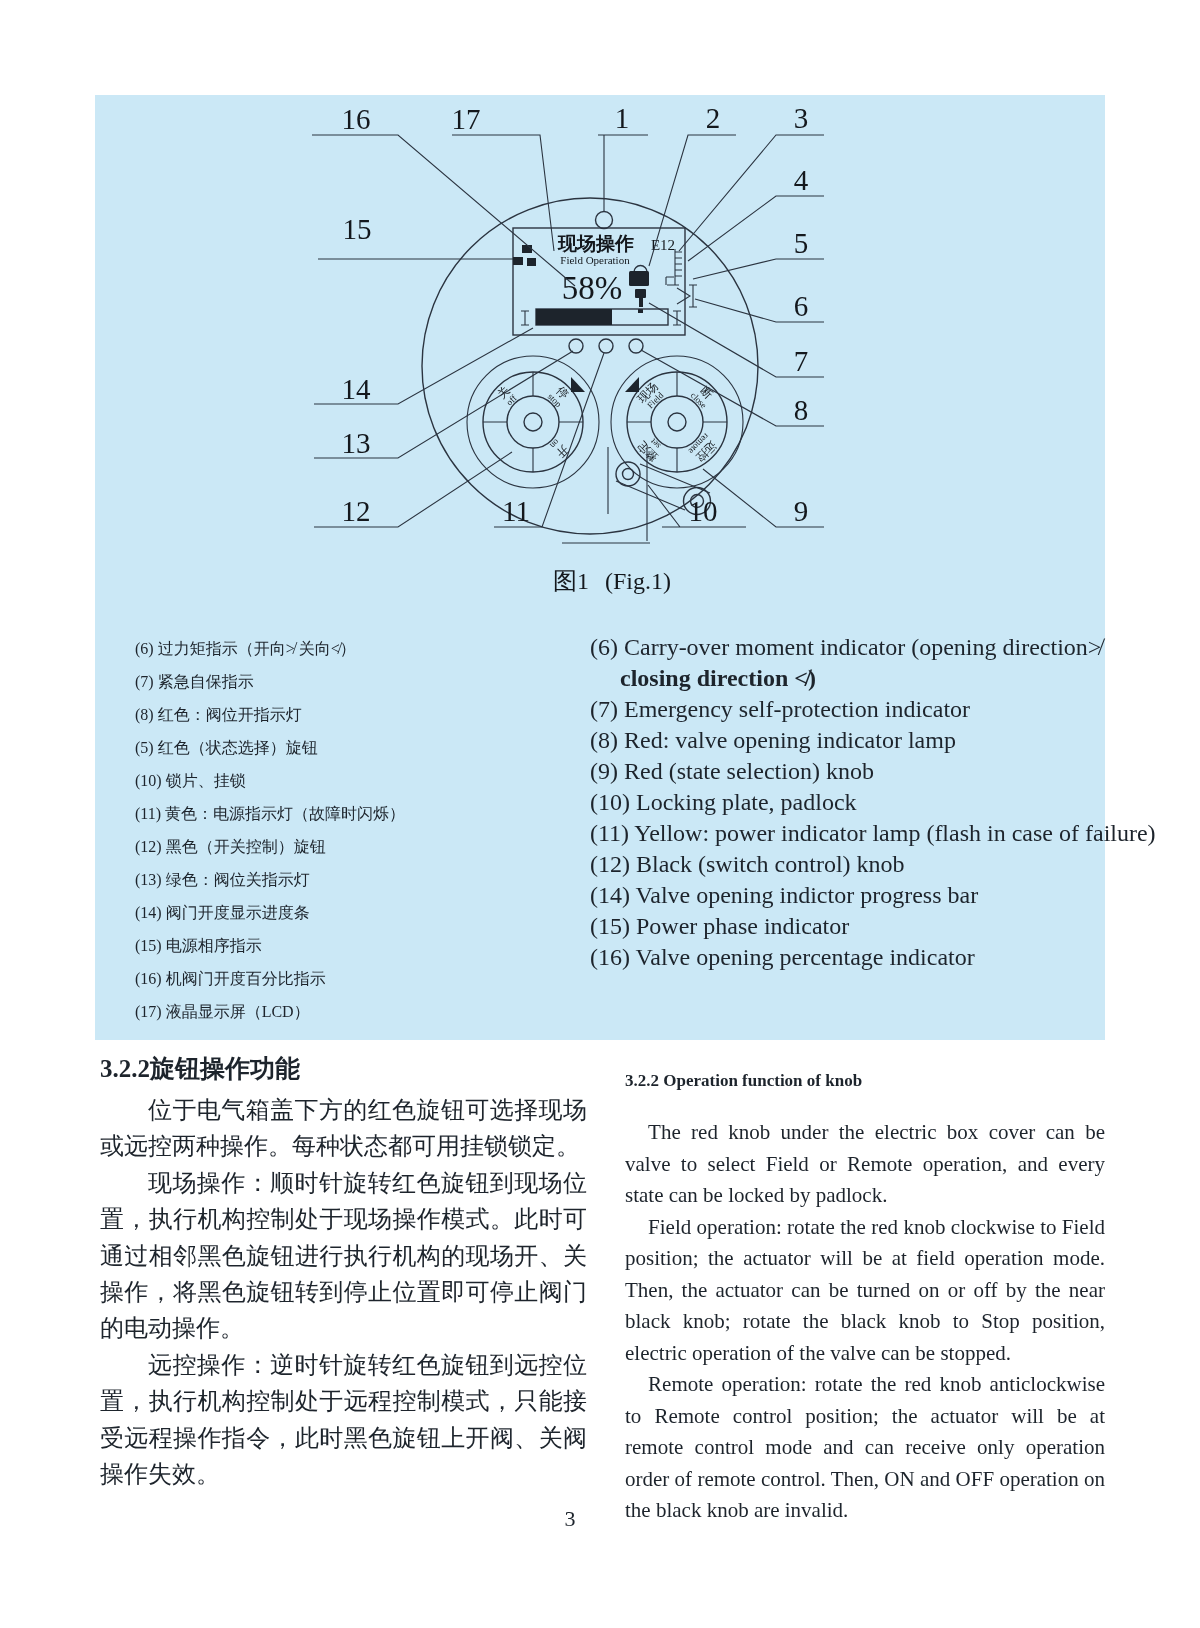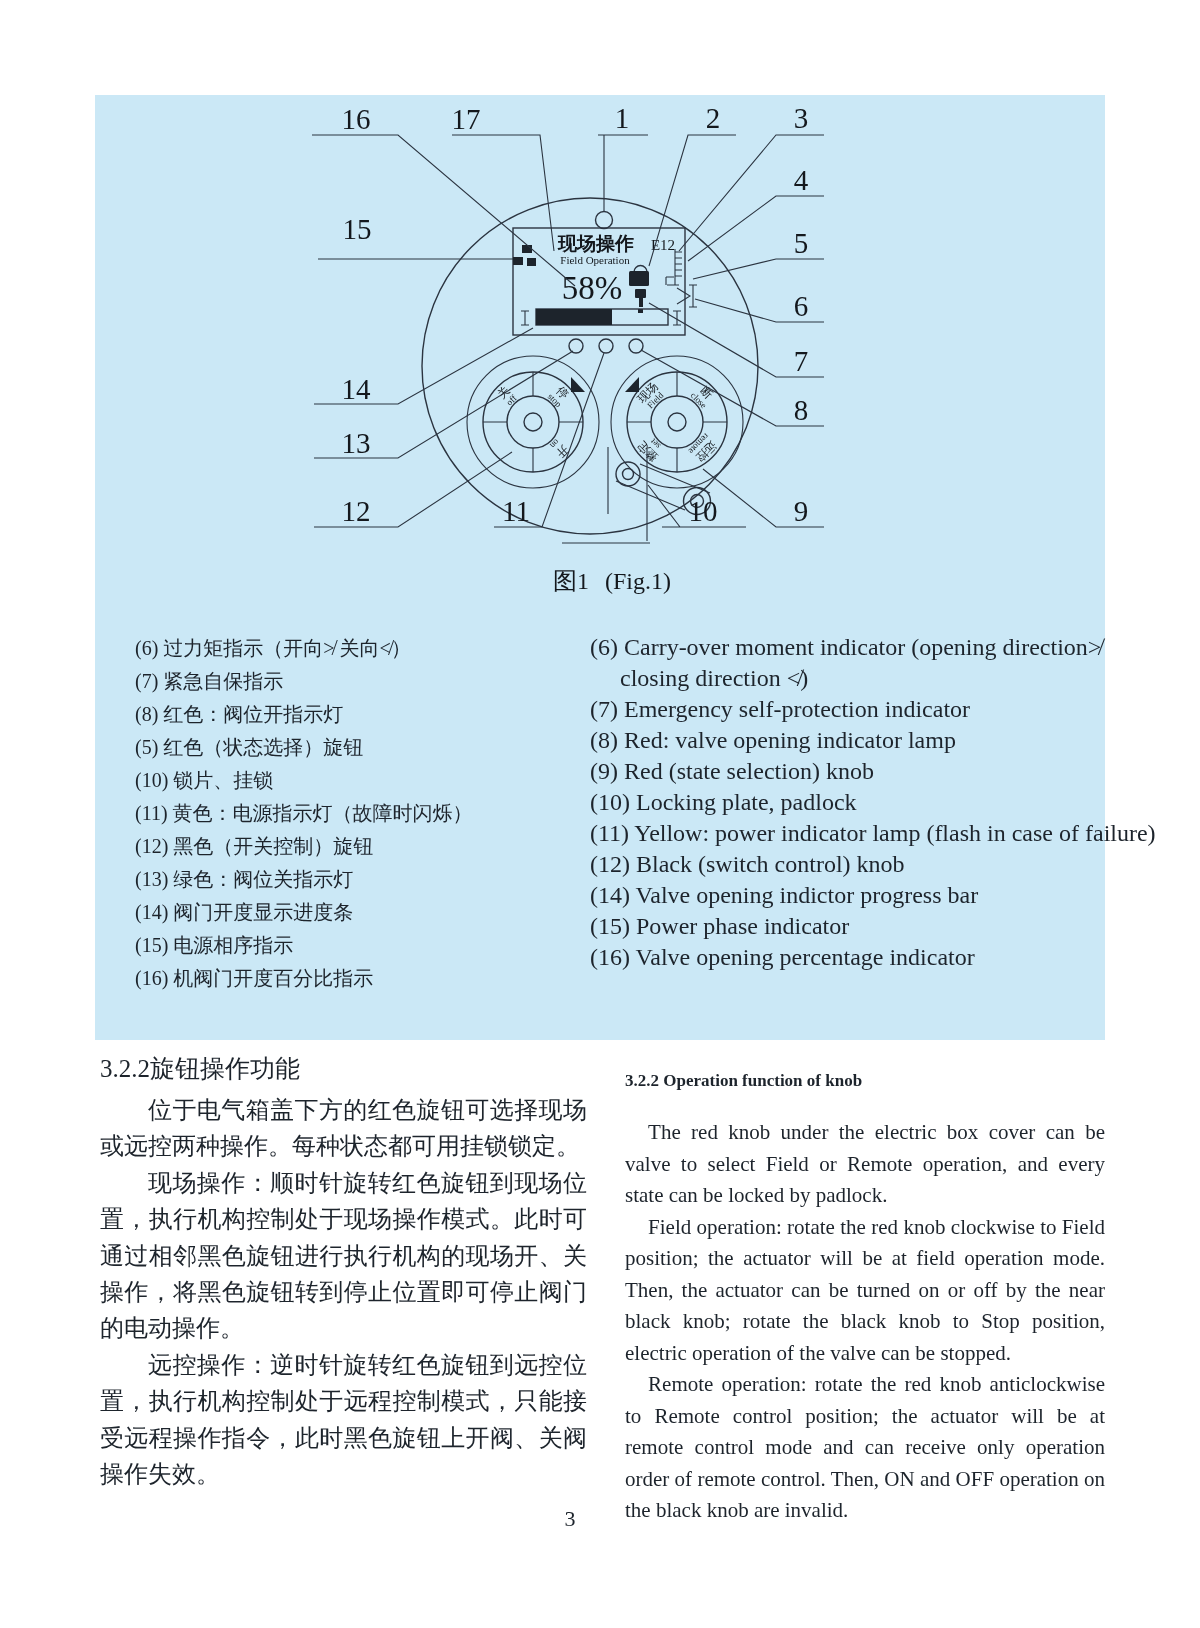--- a/index.html
+++ b/index.html
@@ -14,28 +14,28 @@
   svg text.co{font-size:29px;text-anchor:middle;}
   svg text.lcd-zh{font-size:19px;font-weight:bold;text-anchor:middle;}
   svg text.lcd-en{font-size:11px;text-anchor:middle;}
   svg text.lcd-code{font-size:15px;text-anchor:middle;}
   svg text.lcd-pct{font-size:33px;text-anchor:middle;}
   svg text.cap{font-size:24px;text-anchor:middle;}
   svg .klabel tspan{text-anchor:middle;}
   svg .kzh{font-size:11.5px;}
   svg .ken{font-size:9px;}
   .parts{position:absolute;left:95px;top:632px;width:1010px;display:flex;}
-  .parts-zh{width:455px;padding-left:40px;font-size:20px;}
+  .parts-zh{width:455px;padding-left:40px;font-size:16px;}
   .parts-zh .row{height:33px;line-height:33px;white-space:nowrap;}
   .parts-en{width:515px;font-size:24px;}
   .parts-en .row{height:31px;line-height:31px;white-space:nowrap;}
-  .parts-en .row.cont{padding-left:30px;}
+  .parts-en .row.cont{padding-left:30px;font-weight:bold;}
   .cols{position:absolute;left:100px;top:1052px;width:1005px;display:flex;}
   .col-zh{width:487px;font-size:24px;line-height:36.4px;text-align:justify;}
-  .col-zh .hd{font-size:25px;line-height:34px;margin:0 0 6px 0;font-weight:normal;}
+  .col-zh .hd{font-size:25px;line-height:34px;margin:0 0 6px 0;font-weight:bold;}
   .col-zh p{margin:0;text-indent:2em;}
   .col-en{width:480px;margin-left:38px;padding-top:14px;font-size:21px;line-height:31.5px;text-align:justify;}
   .col-en .hd{font-size:17px;line-height:30px;margin:0 0 21px 0;font-weight:bold;}
   .col-en p{margin:0;text-indent:1.1em;}
   .pageno{position:absolute;left:470px;top:1506px;width:200px;text-align:center;font-size:22px;}
 </style>
 </head>
 <body>
 
 <div class="page">
@@ -193,20 +193,21 @@
       <div class="row">(7) 紧急自保指示</div>
       <div class="row">(8) 红色：阀位开指示灯</div>
       <div class="row">(5) 红色（状态选择）旋钮</div>
       <div class="row">(10) 锁片、挂锁</div>
       <div class="row">(11) 黄色：电源指示灯（故障时闪烁）</div>
       <div class="row">(12) 黑色（开关控制）旋钮</div>
       <div class="row">(13) 绿色：阀位关指示灯</div>
       <div class="row">(14) 阀门开度显示进度条</div>
       <div class="row">(15) 电源相序指示</div>
       <div class="row">(16) 机阀门开度百分比指示</div>
+      <div class="row">(17) 液晶显示屏（LCD）</div>
     </div>
     <div class="parts-en">
       <div class="row">(6) Carry-over moment indicator (opening direction≯</div>
       <div class="row cont">closing direction ≮)</div>
       <div class="row">(7) Emergency self-protection indicator</div>
       <div class="row">(8) Red: valve opening indicator lamp</div>
       <div class="row">(9) Red (state selection) knob</div>
       <div class="row">(10) Locking plate, padlock</div>
       <div class="row">(11) Yellow: power indicator lamp (flash in case of failure)</div>
       <div class="row">(12) Black (switch control) knob</div>

